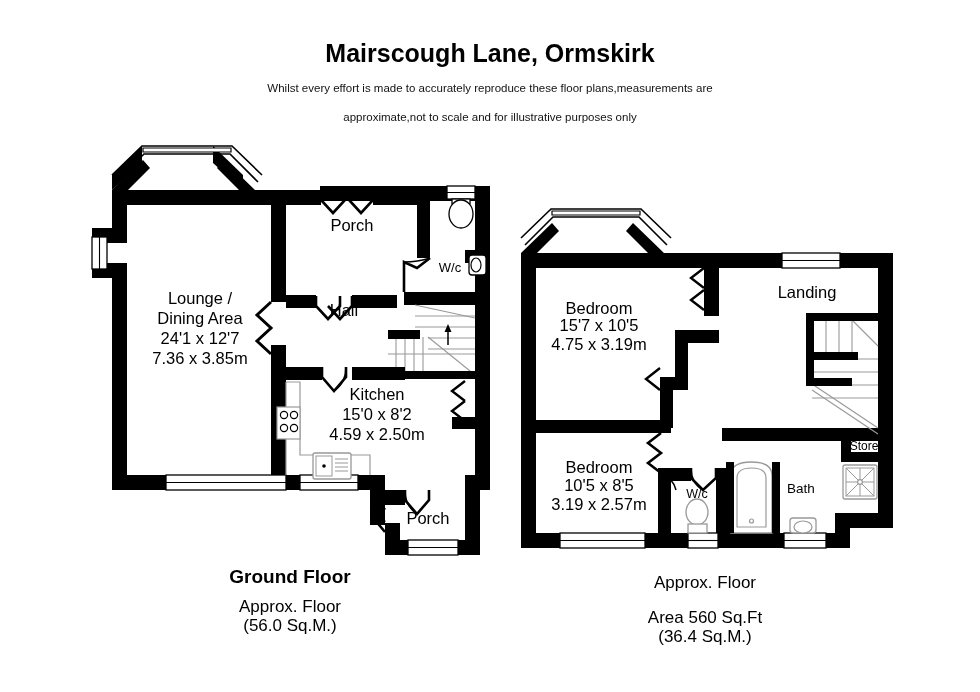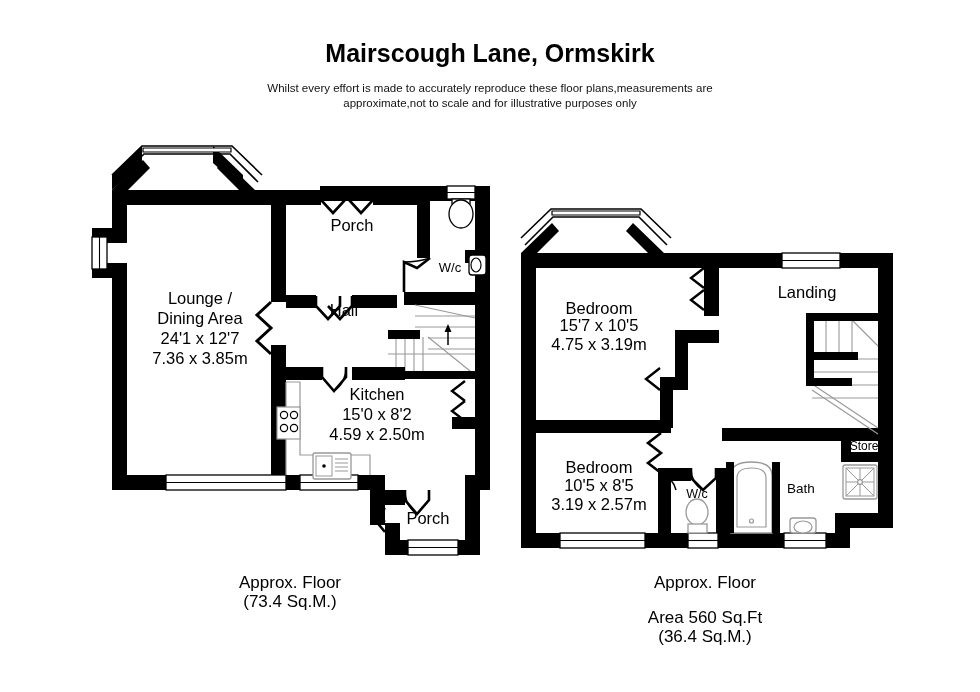--- a/index.html
+++ b/index.html
@@ -72,21 +72,21 @@
   #ff-footer { left: 575px; top: 565px; }
 </style>
 </head>
 <body>
 
 <div id="plan-root">
 
   <div class="header">
     <div class="title-main">Mairscough Lane, Ormskirk</div>
     <div class="disclaimer">Whilst every effort is made to accurately reproduce these floor plans,measurements are</div>
-    <div class="disclaimer" style="margin-top:0">approximate,not to scale and for illustrative purposes only</div>
+    <div class="disclaimer" style="margin-top:14px">approximate,not to scale and for illustrative purposes only</div>
   </div>
 
   <svg width="980" height="692" viewBox="0 0 980 692">
 
     <g>
 
       <path fill="#000000" fill-rule="evenodd" d="
           M 112,190
           L 112,228 L 92,228 L 92,278 L 112,278 L 112,490
           L 370,490 L 370,508 L 385,508 L 385,555 L 480,555 L 480,490
@@ -380,22 +380,23 @@
 
       <text x="801" y="493" text-anchor="middle" font-family="Liberation Sans, sans-serif" font-size="13.5" fill="#000000">Bath</text>
 
       <text x="697" y="498" text-anchor="middle" font-family="Liberation Sans, sans-serif" font-size="12.5" fill="#000000">W/c</text>
 
       <text x="864" y="450" text-anchor="middle" font-family="Liberation Sans, sans-serif" font-size="12" fill="#000000">Store</text>
     </g>
   </svg>
 
   <div class="footer-block" id="gf-footer">
+    <div class="floor-name">Ground Floor</div>
     <div class="floor-area">Approx. Floor</div>
-    <div class="floor-area" style="margin-top:0">(73.4 Sq.M.)</div>
+    <div class="floor-area" style="margin-top:0">(56.0 Sq.M.)</div>
   </div>
 
   <div class="footer-block" id="ff-footer">
     <div class="floor-area">Approx. Floor</div>
     <div class="floor-area" style="margin-top:16px">Area 560 Sq.Ft</div>
     <div class="floor-area" style="margin-top:0">(36.4 Sq.M.)</div>
   </div>
 
 </div>
 

